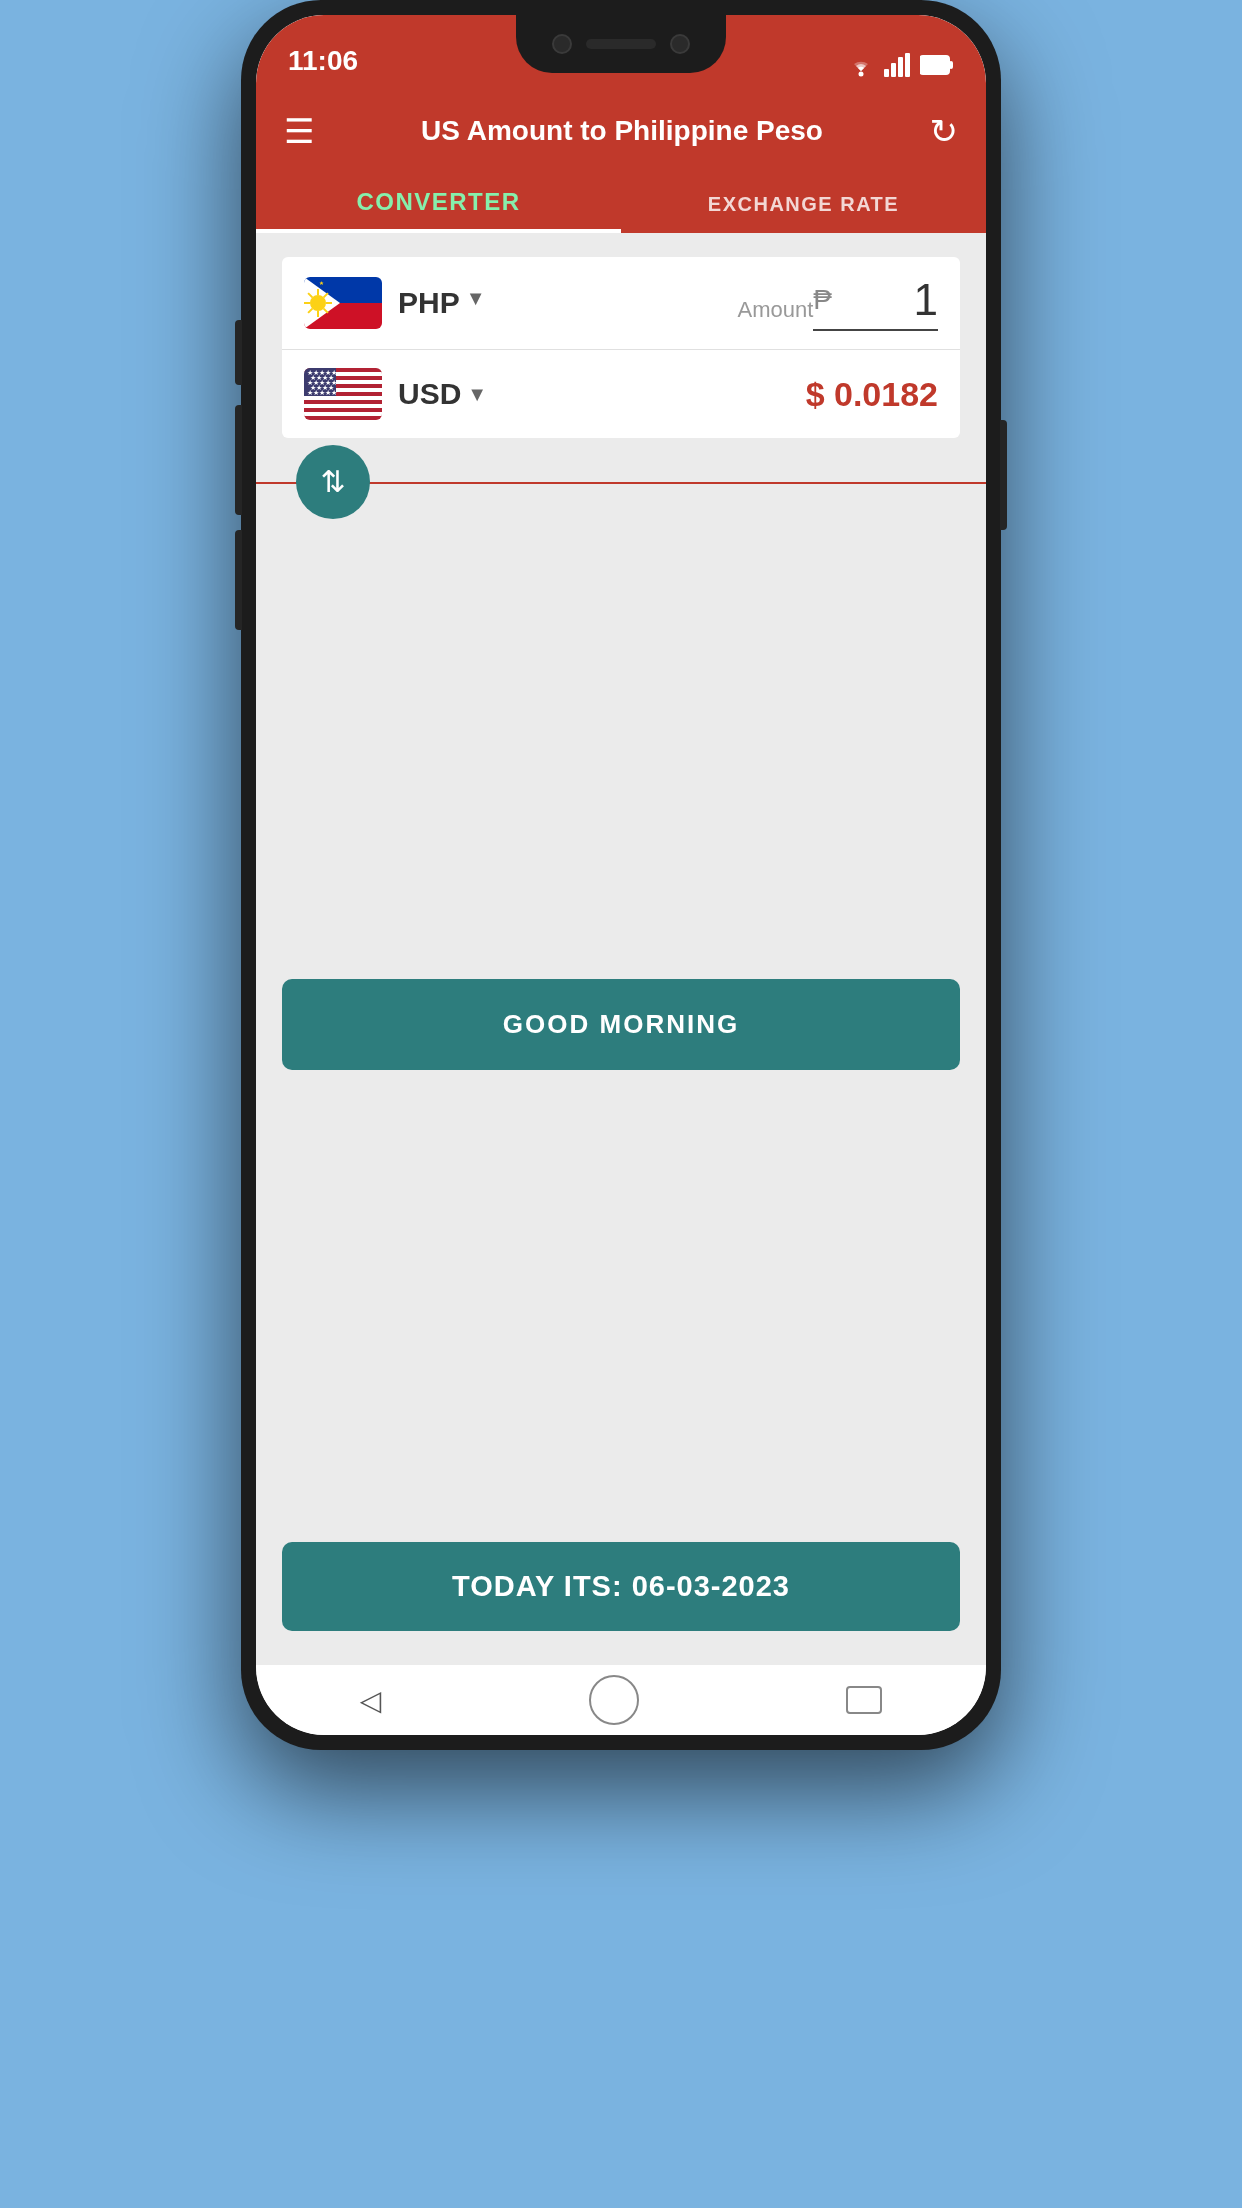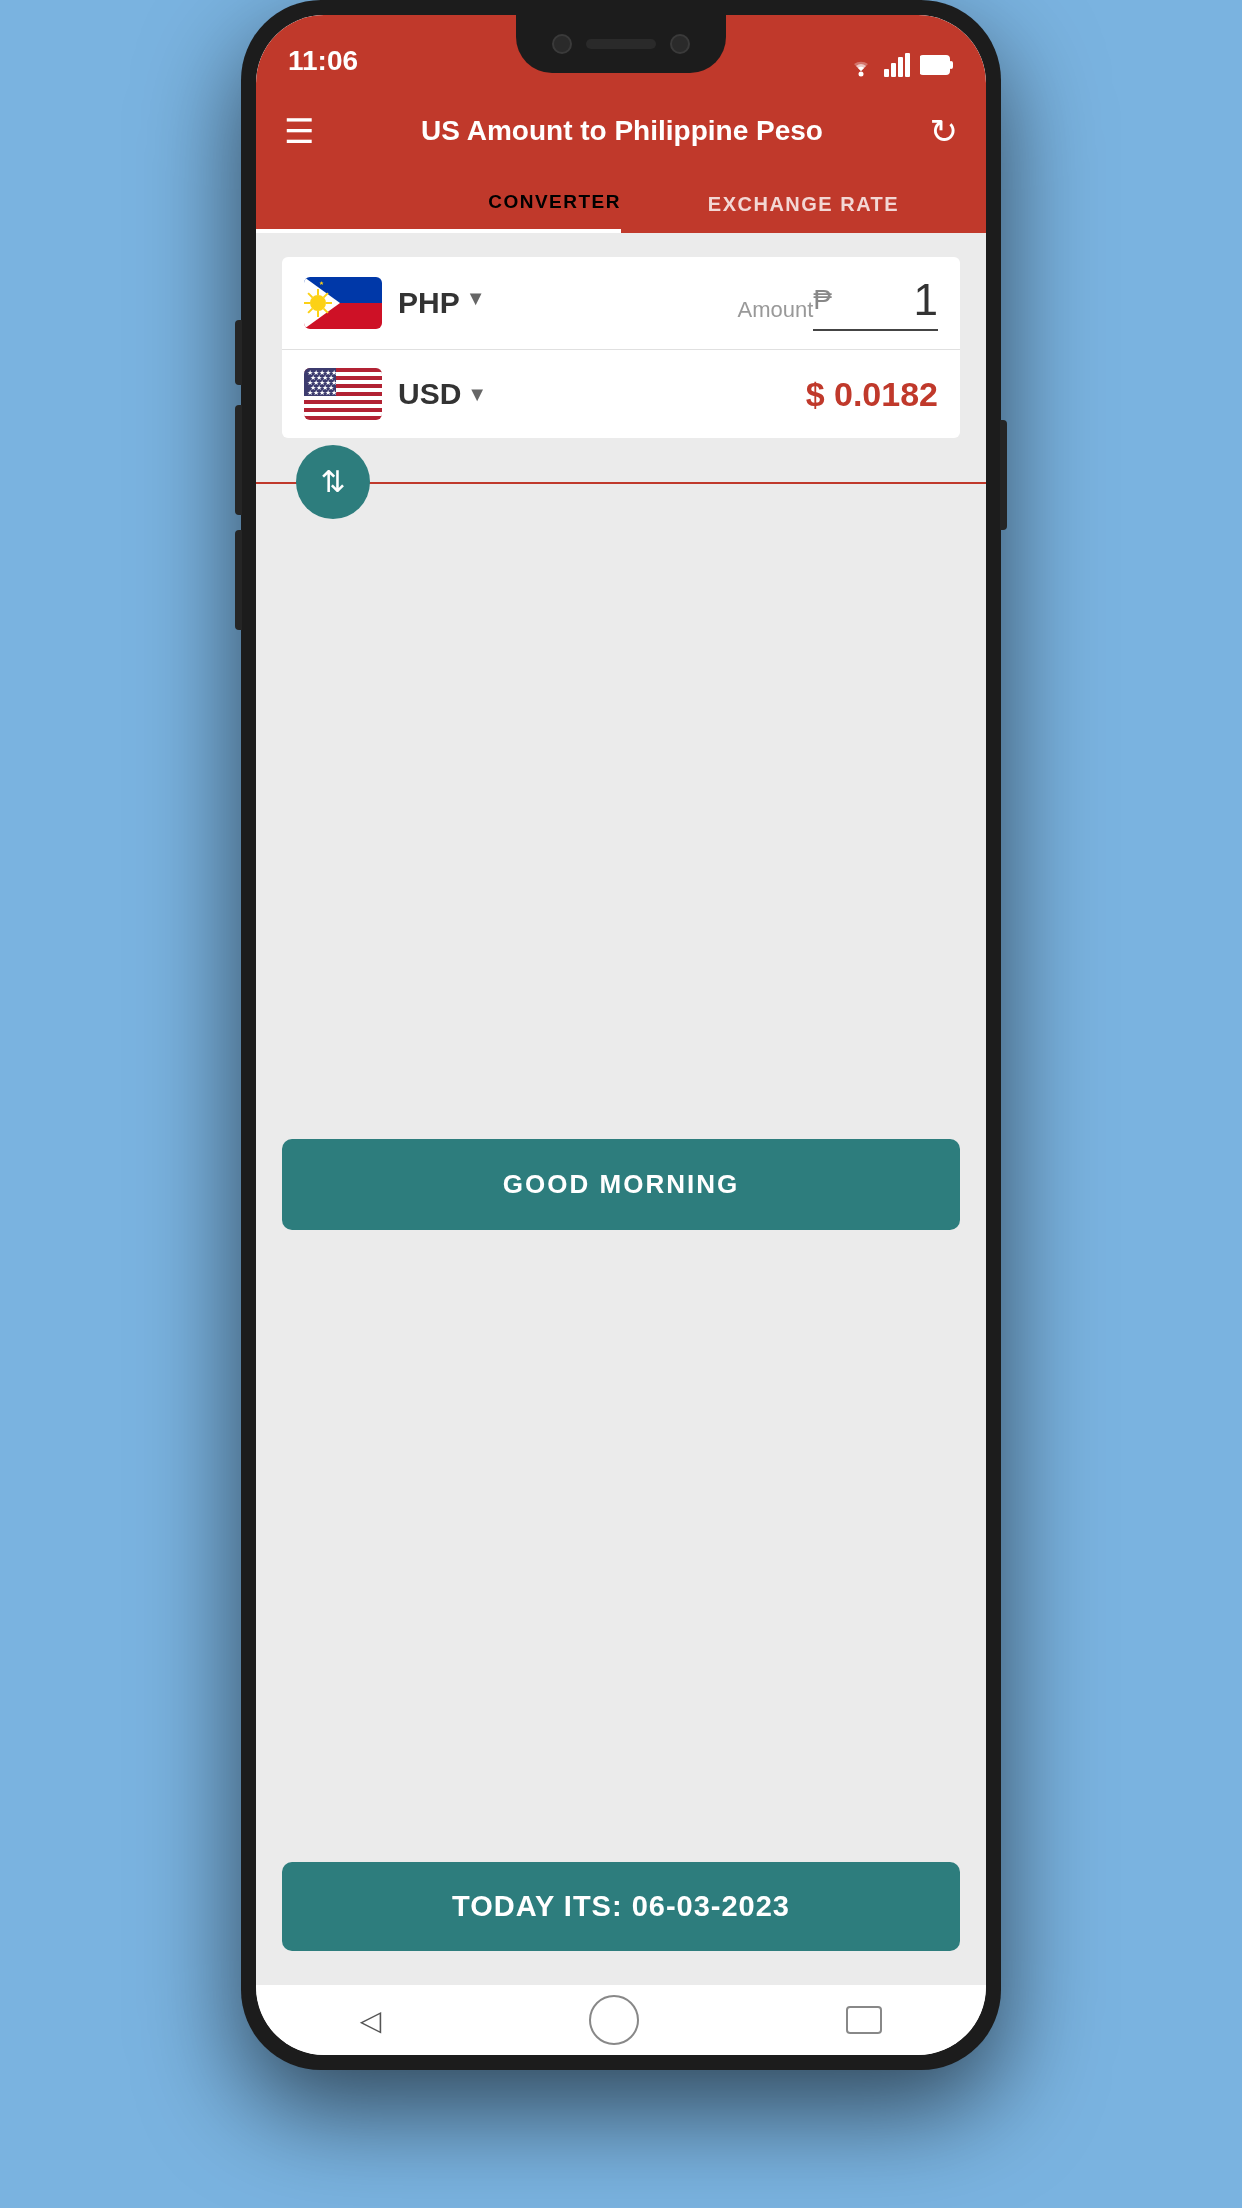--- a/index.html
+++ b/index.html
@@ -14,21 +14,21 @@
       font-family: 'Roboto', Arial, sans-serif;
       overflow: hidden;
     }
   </style>
 </head>
 <body>
 
 <div style="width:1242px;height:2208px;background:#7ab3e0;position:relative;display:flex;flex-direction:column;align-items:center;overflow:hidden;">
 
 
-  <div style="position:relative;width:760px;height:2070px;">
+  <div style="position:relative;width:760px;height:1750px;">
 
     <div style="position:absolute;right:-6px;top:420px;width:7px;height:110px;background:#252525;border-radius:0 4px 4px 0;z-index:1;"></div>
     <div style="position:absolute;left:-6px;top:320px;width:7px;height:65px;background:#252525;border-radius:4px 0 0 4px;z-index:1;"></div>
     <div style="position:absolute;left:-6px;top:405px;width:7px;height:110px;background:#252525;border-radius:4px 0 0 4px;z-index:1;"></div>
     <div style="position:absolute;left:-6px;top:530px;width:7px;height:100px;background:#252525;border-radius:4px 0 0 4px;z-index:1;"></div>
 
     <div style="position:absolute;top:0;left:0;right:0;bottom:0;background:#1c1c1c;border-radius:80px;box-shadow:0 40px 100px rgba(0,0,0,0.6);"></div>
 
     <div style="position:absolute;top:15px;left:15px;right:15px;bottom:15px;background:#f0f0f0;border-radius:68px;overflow:hidden;display:flex;flex-direction:column;">
 
@@ -63,21 +63,21 @@
         </div>
       </div>
 
       <div style="background:#c0392b;height:88px;display:flex;align-items:center;padding:0 28px;gap:16px;">
         <span style="color:white;font-size:34px;cursor:pointer;line-height:1;">☰</span>
         <span style="flex:1;text-align:center;color:white;font-size:28px;font-weight:700;font-family:Arial,sans-serif;">US Amount to Philippine Peso</span>
         <span style="color:white;font-size:34px;cursor:pointer;">↻</span>
       </div>
 
       <div style="background:#c0392b;display:flex;height:58px;">
-        <div style="flex:1;display:flex;align-items:center;justify-content:flex-end;color:#000000;font-size:19px;font-weight:700;letter-spacing:1.5px;cursor:pointer;border-bottom:4px solid white;font-family:Arial,sans-serif;">
+        <div style="flex:1;display:flex;align-items:center;justify-content:center;color:#86efac;font-size:24px;font-weight:700;letter-spacing:1.5px;cursor:pointer;border-bottom:4px solid white;font-family:Arial,sans-serif;">
           <span>CONVERTER</span>
         </div>
         <div style="flex:1;display:flex;align-items:center;justify-content:center;color:rgba(255,255,255,0.8);font-size:20px;font-weight:700;letter-spacing:1.5px;cursor:pointer;font-family:Arial,sans-serif;">
           <span>EXCHANGE RATE</span>
         </div>
       </div>
 
       <div style="flex:1;background:#ebebeb;padding:24px 26px;position:relative;display:flex;flex-direction:column;overflow:hidden;">
 
         <div style="background:white;border-radius:6px 6px 0 0;padding:18px 22px;display:flex;align-items:center;gap:16px;">

